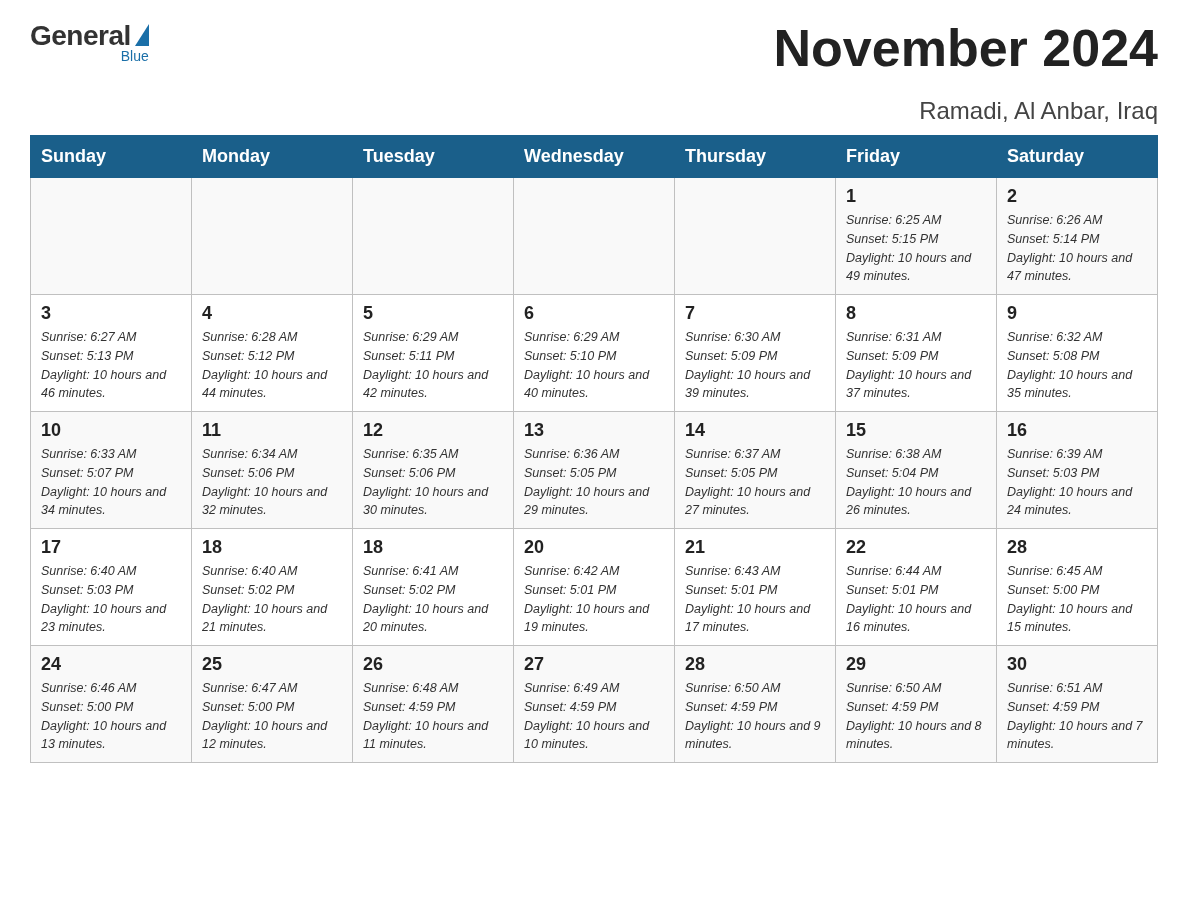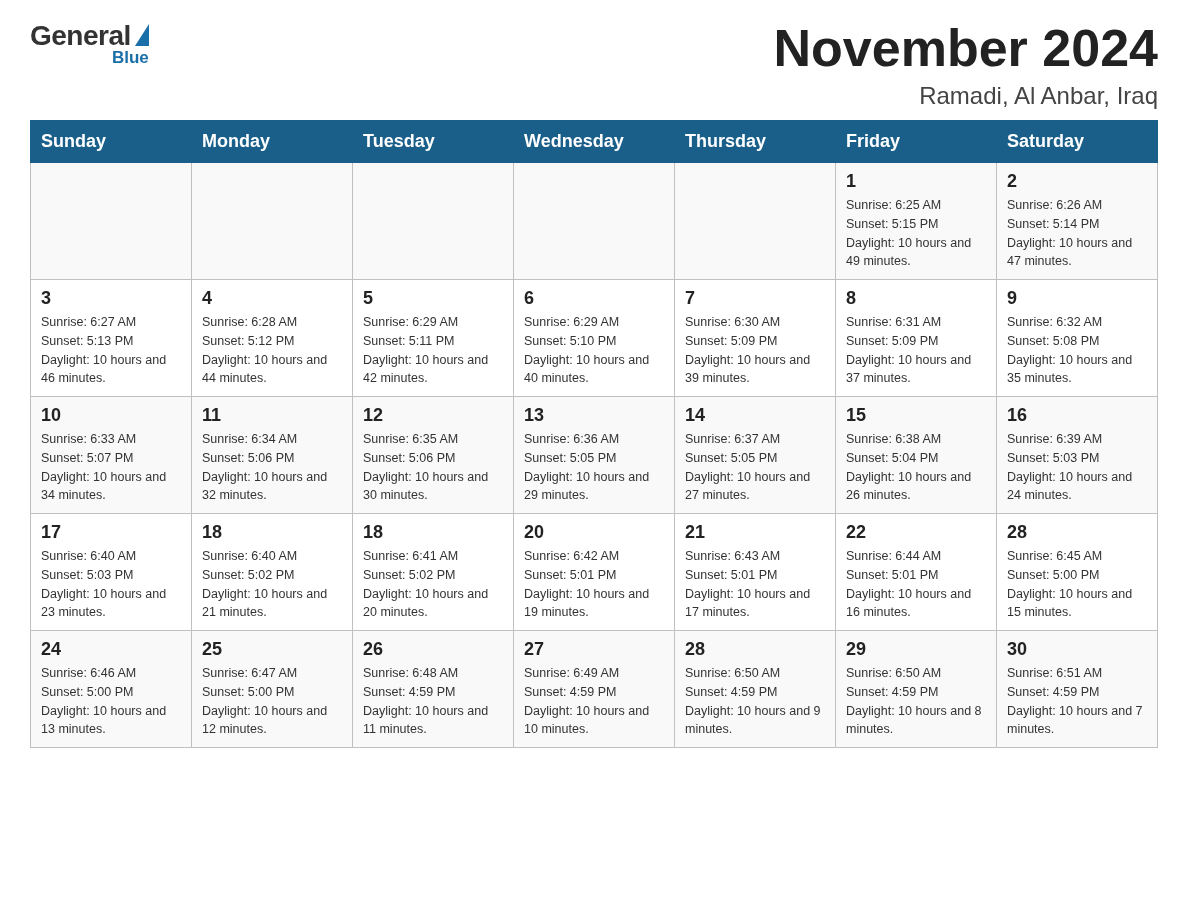--- a/index.html
+++ b/index.html
@@ -34,41 +34,41 @@
     .logo-triangle {
       width: 0;
       height: 0;
       border-left: 14px solid transparent;
       border-right: 0px solid transparent;
       border-bottom: 22px solid #1a6fa8;
       margin-left: 4px;
       margin-bottom: 2px;
     }
     .logo-underline {
-      font-size: 17px;
-      font-weight: bold;
+      font-size: 14px;
+      font-weight: normal;
       color: #1a6fa8;
       margin-top: -4px;
       margin-left: 4px;
     }
     .title-block {
       text-align: right;
     }
     .title-block h1 {
       font-size: 52px;
       font-weight: bold;
       color: #222;
       line-height: 1.1;
       margin-left: 13px;
     }
     .title-block h2 {
       font-size: 24px;
       font-weight: normal;
       color: #444;
-      margin-top: 5px;
+      margin-top: 20px;
     }
     table {
       width: 100%;
       border-collapse: collapse;
       margin-top: 10px;
       padding-left: 12px;
     }
     thead tr th {
       background-color: #1a5f8a;
       color: #fff;
@@ -93,20 +93,21 @@
       font-size: 18px;
       font-weight: bold;
       color: #222;
       display: block;
       margin-bottom: 4px;
     }
     tbody tr td .day-info {
       font-size: 12.5px;
       color: #333;
       line-height: 1.5;
+      font-style: italic;
     }
   </style>
 </head>
 <body>
 
 <div class="header">
   <div class="logo">
     <div class="logo-top">
       <span class="logo-general">General</span>
       <div class="logo-triangle"></div>

